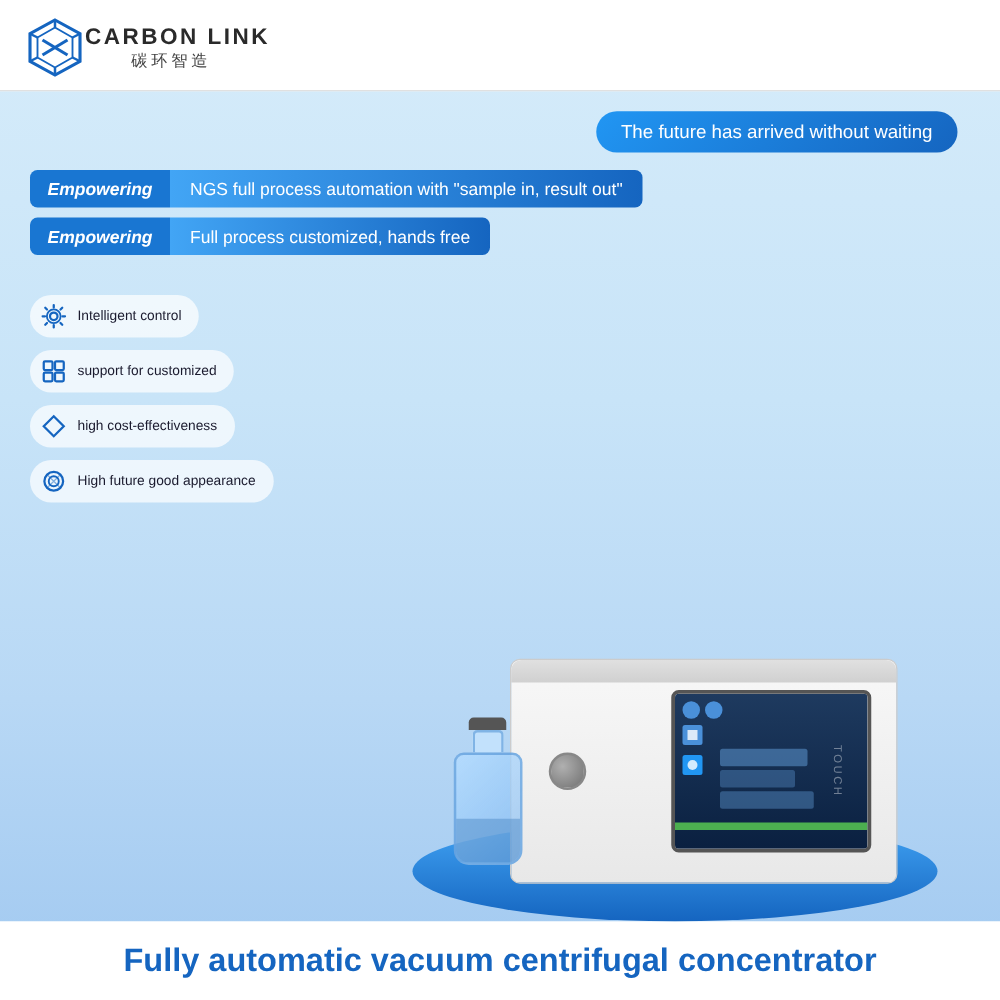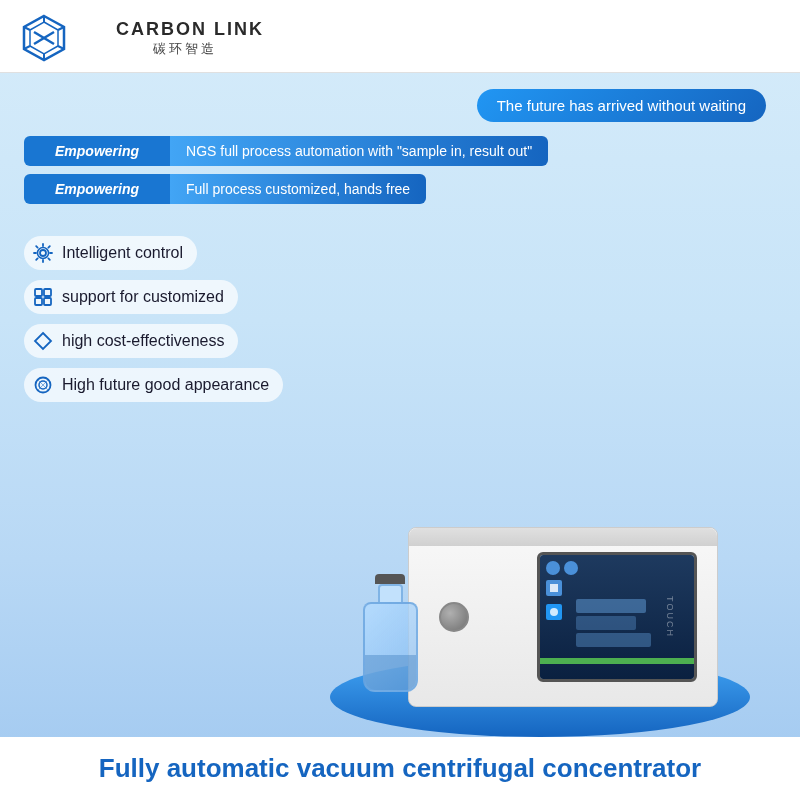--- a/index.html
+++ b/index.html
@@ -20,21 +20,20 @@
       flex-direction: column;
     }
 
     
     .header {
       display: flex;
       align-items: center;
       padding: 14px 20px 10px 20px;
       background: white;
       border-bottom: 1px solid #e0e0e0;
-      gap: 48px;
     }
 
     .logo-text {
       display: flex;
       flex-direction: column;
     }
 
     .logo-en {
       font-size: 18px;
       font-weight: bold;
@@ -74,21 +73,21 @@
     
     .empowering-row {
       display: flex;
       align-items: center;
       margin-bottom: 8px;
     }
 
     .empowering-label {
       background: #1976d2;
       color: white;
-      padding: 7px 31px;
+      padding: 7px 14px;
       border-radius: 6px 0 0 6px;
       font-size: 14px;
       font-weight: 600;
       font-style: italic;
       white-space: nowrap;
     }
 
     .empowering-text {
       background: linear-gradient(90deg, #42a5f5, #1565c0);
       color: white;
@@ -129,21 +128,21 @@
       width: 22px;
       height: 22px;
       display: flex;
       align-items: center;
       justify-content: center;
       color: #1565c0;
       font-size: 16px;
     }
 
     .feature-text {
-      font-size: 16px;
+      font-size: 11px;
       color: #1a1a2e;
       font-weight: 500;
     }
 
     
     .device-area {
       flex: 1;
       display: flex;
       align-items: flex-end;
       justify-content: center;

